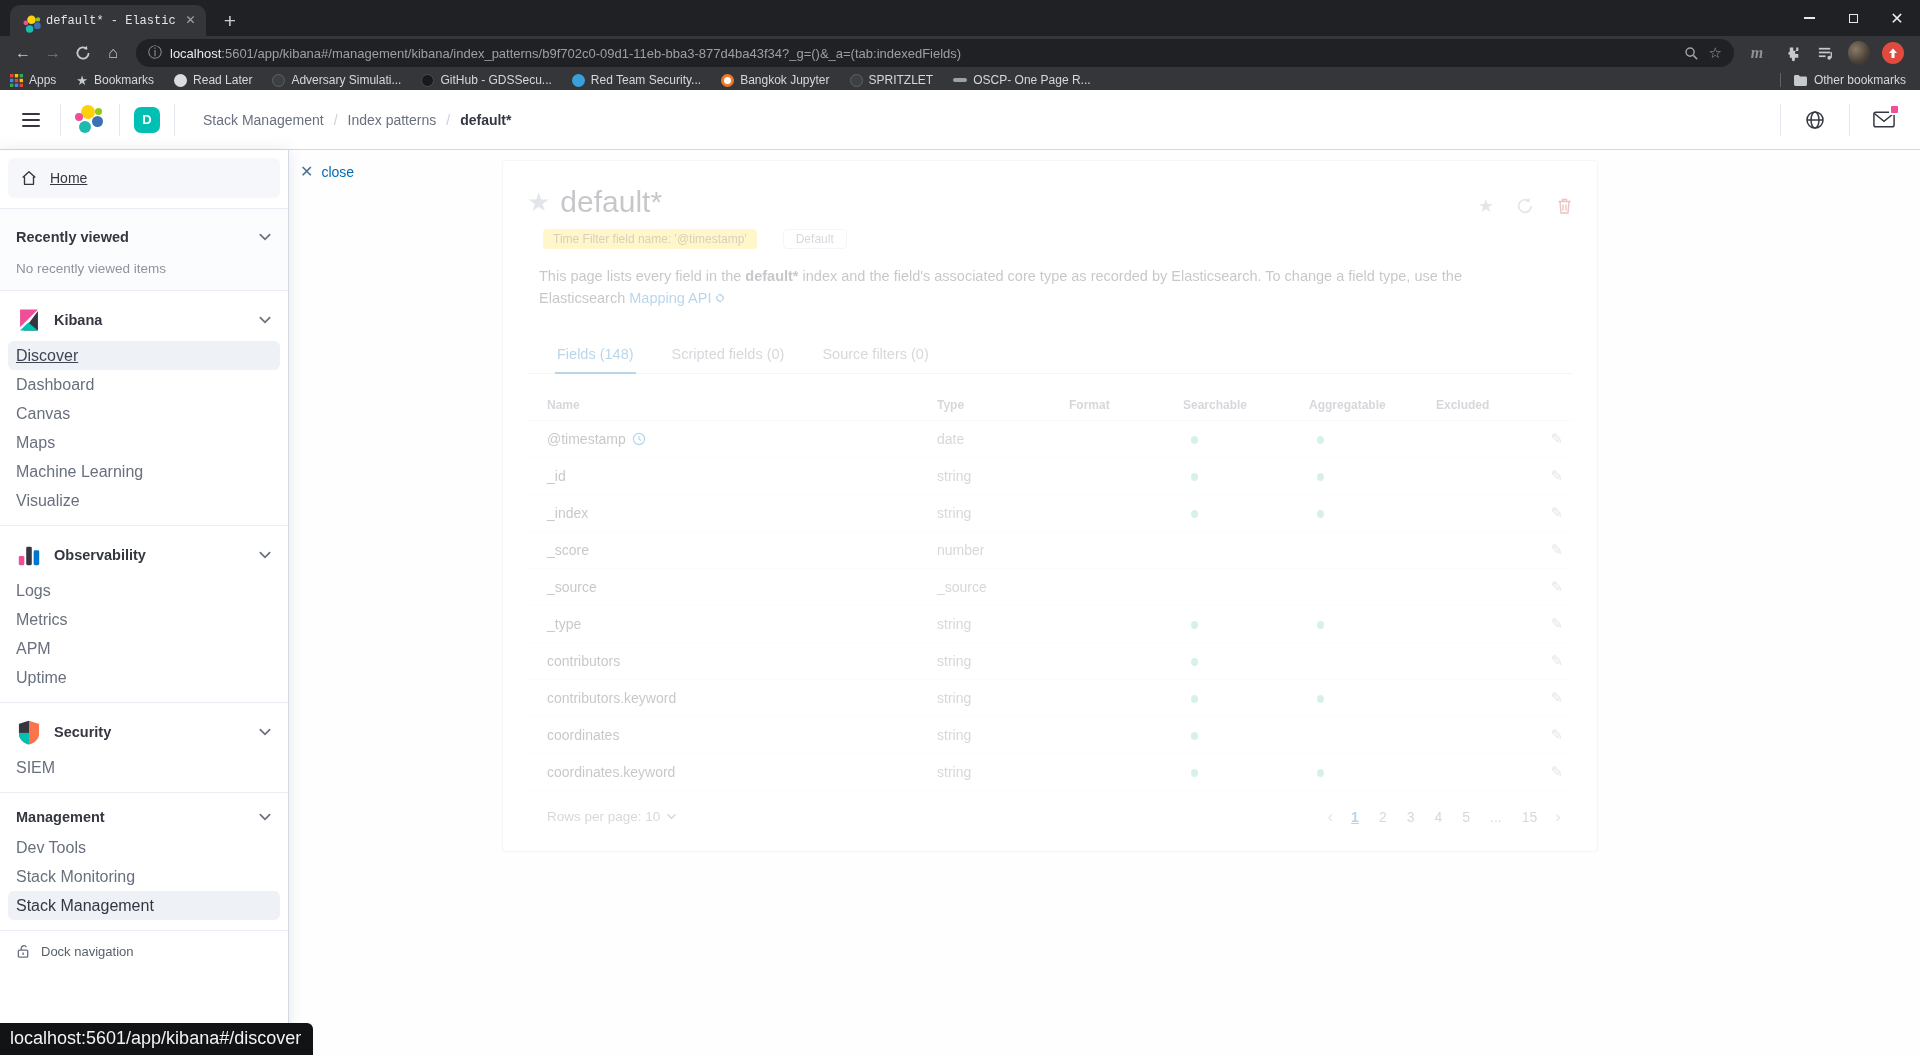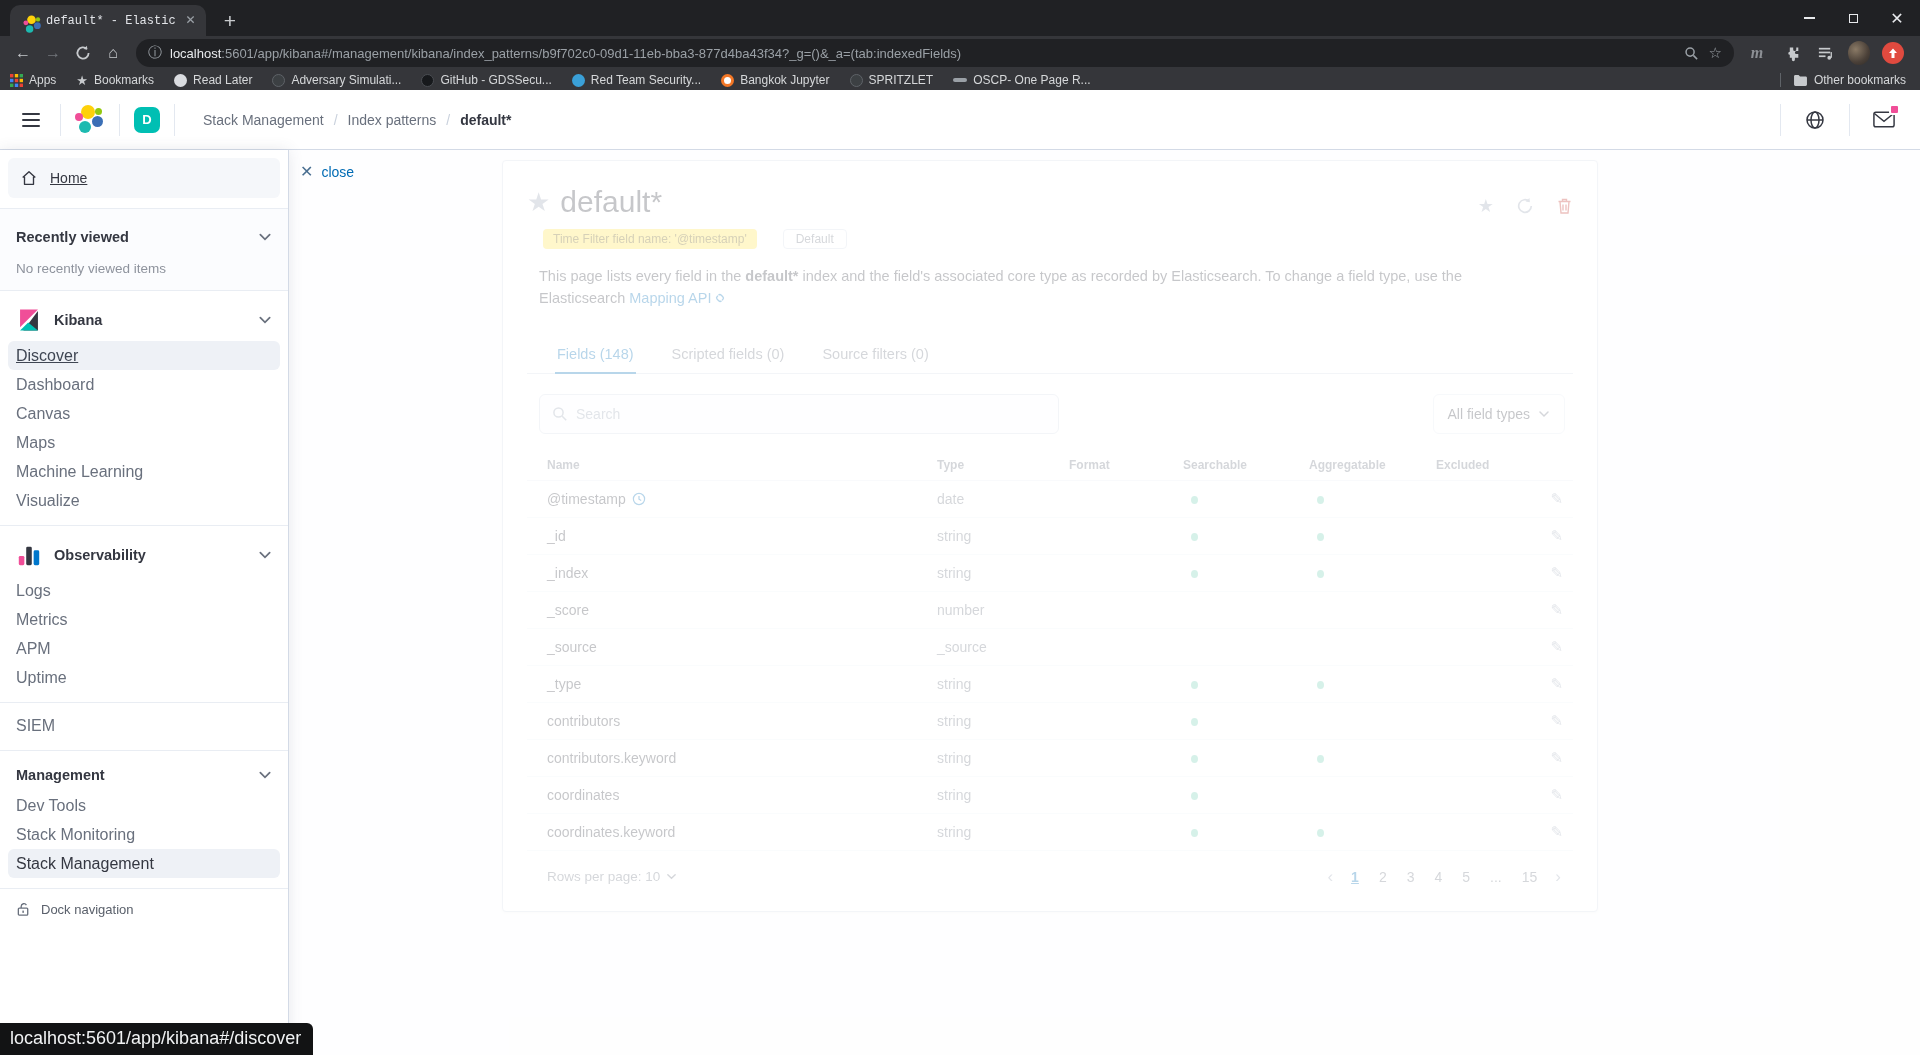--- a/index.html
+++ b/index.html
@@ -383,35 +383,20 @@
       <p class="desc"><span>This page lists every field in the </span><b>default*</b><span> index and the field's associated core type as recorded by Elasticsearch. To change a field type, use the Elasticsearch </span><a>Mapping API</a><span class="link-ic"><svg width="12" height="12" viewBox="0 0 12 12" style="display:inline-block;vertical-align:-1px;">
               <path d="M4.5 3.2a2 2 0 0 1 2.8 0l1.5 1.5a2 2 0 0 1 0 2.8l-.7.7M7.5 8.8a2 2 0 0 1-2.8 0L3.2 7.3a2 2 0 0 1 0-2.8l.7-.7" fill="none" stroke="#006bb4" stroke-width="1.3"></path>
             </svg></span></p>
 
       <div class="tabs">
         <span class="tabx active">Fields (148)</span>
         <span class="tabx">Scripted fields (0)</span>
         <span class="tabx">Source filters (0)</span>
       </div>
 
-      <div class="search-row">
-        <div class="search-box">
-          <svg width="16" height="16" viewBox="0 0 16 16">
-              <circle cx="6.5" cy="6.5" r="4.6" fill="none" stroke="#98a2b3" stroke-width="1.5"></circle>
-              <line x1="10.2" y1="10.2" x2="14.2" y2="14.2" stroke="#98a2b3" stroke-width="1.5"></line>
-            </svg>
-          <input type="text" placeholder="Search" style="">
-        </div>
-        <div class="ftype">
-          <span>All field types</span>
-          <svg class="chev" width="12" height="12" viewBox="0 0 12 12">
-              <path d="M2 4l4 4 4-4" fill="none" stroke="#69707d" stroke-width="1.5" stroke-linecap="round"></path>
-            </svg>
-        </div>
-      </div>
 
       <div class="tbl">
         <div class="thead">
           <div>Name</div>
           <div>Type</div>
           <div>Format</div>
           <div>Searchable</div>
           <div>Aggregatable</div>
           <div>Excluded</div>
           <div></div>
@@ -614,20 +599,38 @@
               <path d="M2 4l4 4 4-4" fill="none" stroke="currentColor" stroke-width="1.5" stroke-linecap="round"></path>
             </svg>
         </div>
         <div class="nav-item">Logs</div>
         <div class="nav-item">Metrics</div>
         <div class="nav-item">APM</div>
         <div class="nav-item">Uptime</div>
       </div>
 
       <div class="nav-section">
+        <div class="sec-head">
+          <svg width="26" height="26" viewBox="0 0 28 28">
+              <defs>
+                <clipPath id="shld">
+                  <path d="M14 2 25 5.5 V15 C25 21.5 20 26 14 27.5 C8 26 3 21.5 3 15 V5.5 Z"></path>
+                </clipPath>
+              </defs>
+              <g clip-path="url(#shld)">
+                <rect width="28" height="28" fill="#fa744e"></rect>
+                <rect x="0" y="0" width="14" height="15" fill="#343741"></rect>
+                <rect x="0" y="15" width="14" height="13" fill="#00bfb3"></rect>
+              </g>
+            </svg>
+          <span class="sec-title">Security</span>
+          <svg class="chev" width="14" height="14" viewBox="0 0 12 12">
+              <path d="M2 4l4 4 4-4" fill="none" stroke="currentColor" stroke-width="1.5" stroke-linecap="round"></path>
+            </svg>
+        </div>
         <div class="nav-item">SIEM</div>
       </div>
 
       <div class="nav-section">
         <div class="sec-head">
           <span class="sec-title">Management</span>
           <svg class="chev" width="14" height="14" viewBox="0 0 12 12">
               <path d="M2 4l4 4 4-4" fill="none" stroke="currentColor" stroke-width="1.5" stroke-linecap="round"></path>
             </svg>
         </div>

